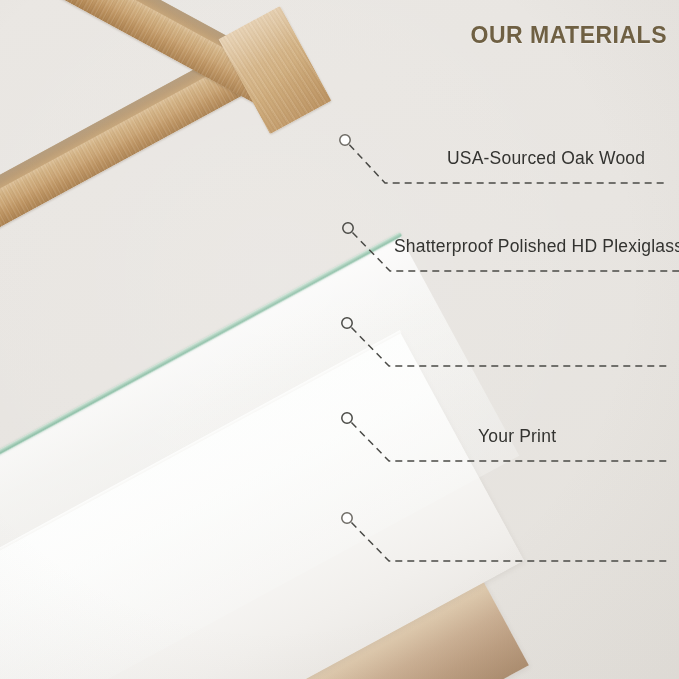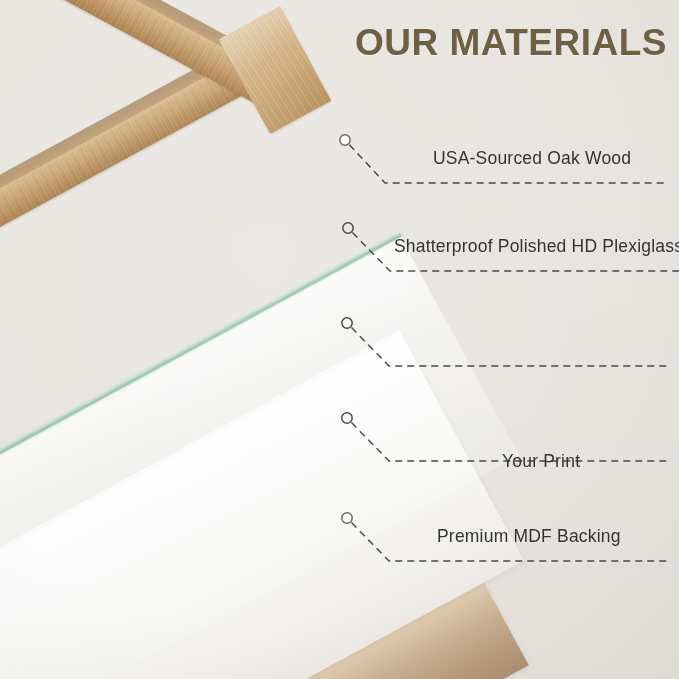--- a/index.html
+++ b/index.html
@@ -198,21 +198,21 @@
     position: absolute;
     color: #333330;
     font-size: 17.5px;
     letter-spacing: .2px;
     white-space: nowrap;
   }
 
   #page-title {
     position: absolute;
     right: 12px; top: 22px;
-    font-size: 37px;
+    font-size: 23px;
     font-weight: bold;
     letter-spacing: .5px;
     color: #6f6043;
     text-shadow: 0 1px 1px rgba(255,255,255,.45);
   }
 
   .vignette {
     position: absolute; inset: 0;
     background: radial-gradient(ellipse at 40% 40%, rgba(255,255,255,.10) 0%, rgba(0,0,0,0) 62%, rgba(120,110,98,.07) 100%);
     pointer-events: none;
@@ -268,22 +268,21 @@
         <circle cx="347" cy="323" r="5.2" fill="none" stroke="#4a4a46" stroke-width="1.5"></circle>
         <path d="M 351.47193295280107 422.5784075469154 L 389 461 L 668 461" fill="none" stroke="#4a4a46" stroke-width="1.5" stroke-dasharray="7 5" stroke-linecap="butt"></path>
         <circle cx="347" cy="418" r="5.2" fill="none" stroke="#4a4a46" stroke-width="1.5"></circle>
         <path d="M 351.47193295280107 522.5784075469154 L 389 561 L 668 561" fill="none" stroke="#4a4a46" stroke-width="1.5" stroke-dasharray="7 5" stroke-linecap="butt"></path>
         <circle cx="347" cy="518" r="5.2" fill="#ffffff" stroke="#6d6a64" stroke-width="1.5"></circle>
       </g>
   </svg>
 
   <div id="page-title">OUR MATERIALS</div>
 
-  <div class="callout-label" style="left:433px; top:148px;">USA-Sourced Oak Wood</div>
+  <div class="callout-label" style="left:447px; top:148px;">USA-Sourced Oak Wood</div>
 
   <div class="callout-label" style="left:394px; top:236px;">Shatterproof Polished HD Plexiglass</div>
 
 
-  <div class="callout-label" style="left:502px; top:426px;margin-top:25px;">Your Print</div>
-
-  <div class="callout-label" style="left:437px; top:526px;">Premium MDF Backing</div>
+  <div class="callout-label" style="left:478px; top:426px;">Your Print</div>
+
 
 </div>
 
 </body></html>

